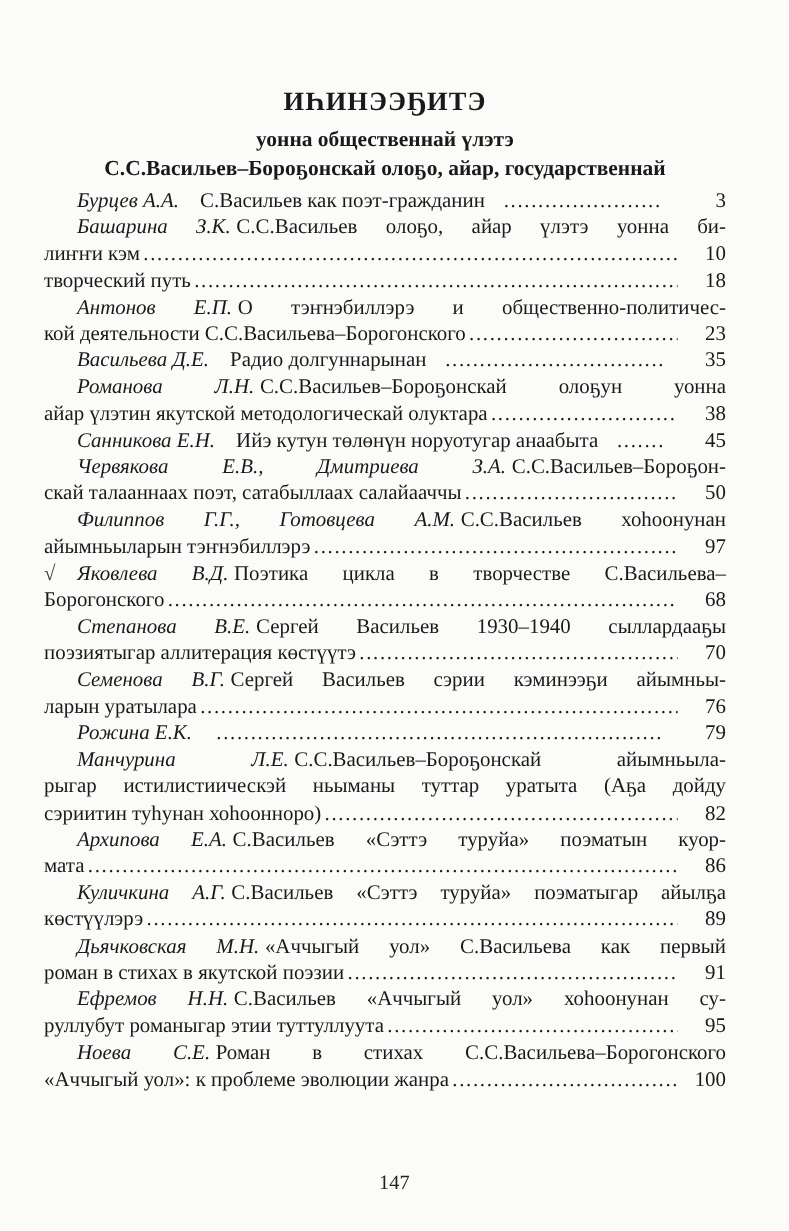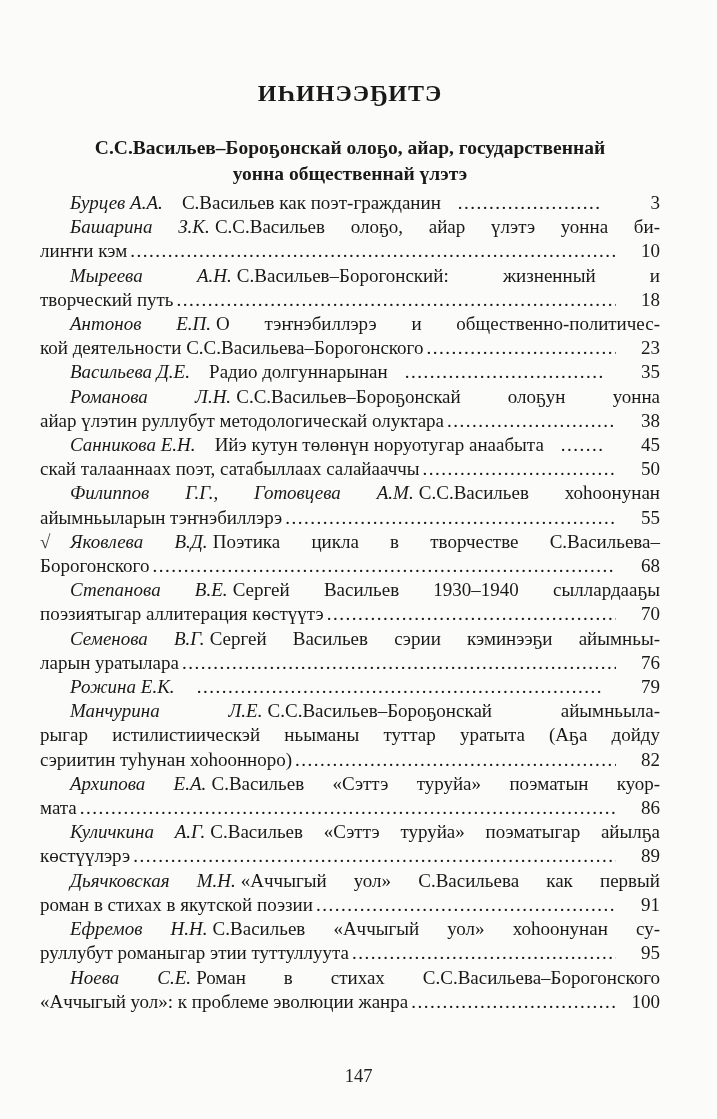--- a/index.html
+++ b/index.html
@@ -12,21 +12,21 @@
     font-family: "Liberation Serif", "DejaVu Serif", serif;
     overflow: hidden;
   }
   .content {
     position: absolute;
     left: 0; top: 0; right: 0; bottom: 0;
     padding: 80px 57px 0 40px;
     box-sizing: border-box;
   }
   .title {
-    margin: 0 0 28px 0;
+    margin: 0 0 8px 0;
     font-size: 24px;
     line-height: 27px;
     font-weight: bold;
     text-align: center;
     letter-spacing: 1px;
   }
   .heading-block { margin: 0 0 5px 0; }
   .heading-line {
     font-size: 19.5px;
     line-height: 25.5px;
@@ -86,77 +86,77 @@
 </style>
 </head>
 <body>
 
 <div class="page">
   <div class="content">
     <h1 class="title">ИҺИНЭЭҔИТЭ</h1>
     <div id="sections">
         <div class="section">
           <div class="heading-block">
+            <div class="heading-line">уонна общественнай үлэтэ</div>
             <div class="heading-line">С.С.Васильев–Бороҕонскай олоҕо, айар, государственнай</div>
-            <div class="heading-line">уонна общественнай үлэтэ</div>
           </div>
           <div class="line indent flexline">
             <span class="authors">Бурцев А.А.</span>
             <span class="entry-text">С.Васильев как поэт-гражданин</span>
             <span class="leader"></span>
             <span class="pagenum">3</span>
           </div>
           <div class="line indent fill"><span class="authors">Башарина З.К.</span><span class="entry-text">С.С.Васильев олоҕо, айар үлэтэ уонна би-</span></div>
           <div class="line flexline">
             <span class="entry-text">лиҥҥи кэм</span>
             <span class="leader"></span>
             <span class="pagenum">10</span>
           </div>
-          <div class="line indent fill"><span class="authors">Мыреева А.Н.</span><span class="entry-text">С.Васильев–Борогонский: жизненный и</span></div>
           <div class="line flexline">
             <span class="entry-text">творческий путь</span>
             <span class="leader"></span>
             <span class="pagenum">18</span>
           </div>
           <div class="line indent fill"><span class="authors">Антонов Е.П.</span><span class="entry-text">О тэҥнэбиллэрэ и общественно-политичес-</span></div>
           <div class="line flexline">
             <span class="entry-text">кой деятельности С.С.Васильева–Борогонского</span>
             <span class="leader"></span>
             <span class="pagenum">23</span>
           </div>
           <div class="line indent flexline">
             <span class="authors">Васильева Д.Е.</span>
             <span class="entry-text">Радио долгуннарынан</span>
             <span class="leader"></span>
             <span class="pagenum">35</span>
           </div>
           <div class="line indent fill"><span class="authors">Романова Л.Н.</span><span class="entry-text">С.С.Васильев–Бороҕонскай олоҕун уонна</span></div>
           <div class="line flexline">
-            <span class="entry-text">айар үлэтин руллубут методологическай олуктара</span>
+            <span class="entry-text">айар үлэтин якутской методологическай олуктара</span>
             <span class="leader"></span>
             <span class="pagenum">38</span>
           </div>
           <div class="line indent flexline">
             <span class="authors">Санникова Е.Н.</span>
             <span class="entry-text">Ийэ кутун төлөнүн норуотугар анаабыта</span>
             <span class="leader"></span>
             <span class="pagenum">45</span>
           </div>
+          <div class="line indent fill"><span class="authors">Червякова Е.В., Дмитриева З.А.</span><span class="entry-text">С.С.Васильев–Бороҕон-</span></div>
           <div class="line flexline">
             <span class="entry-text">скай талааннаах поэт, сатабыллаах салайааччы</span>
             <span class="leader"></span>
             <span class="pagenum">50</span>
           </div>
         </div>
         <div class="section">
           <div class="line indent fill"><span class="authors">Филиппов Г.Г., Готовцева А.М.</span><span class="entry-text">С.С.Васильев хоһоонунан</span></div>
           <div class="line flexline">
             <span class="entry-text">айымньыларын тэҥнэбиллэрэ</span>
             <span class="leader"></span>
-            <span class="pagenum">55</span>
+            <span class="pagenum">97</span>
           </div>
           <div class="line indent fill"><span class="mark">√</span><span class="authors">Яковлева В.Д.</span><span class="entry-text">Поэтика цикла в творчестве С.Васильева–</span></div>
           <div class="line flexline">
             <span class="entry-text">Борогонского</span>
             <span class="leader"></span>
             <span class="pagenum">68</span>
           </div>
           <div class="line indent fill"><span class="authors">Степанова В.Е.</span><span class="entry-text">Сергей Васильев 1930–1940 сыллардааҕы</span></div>
           <div class="line flexline">
             <span class="entry-text">поэзиятыгар аллитерация көстүүтэ</span>

